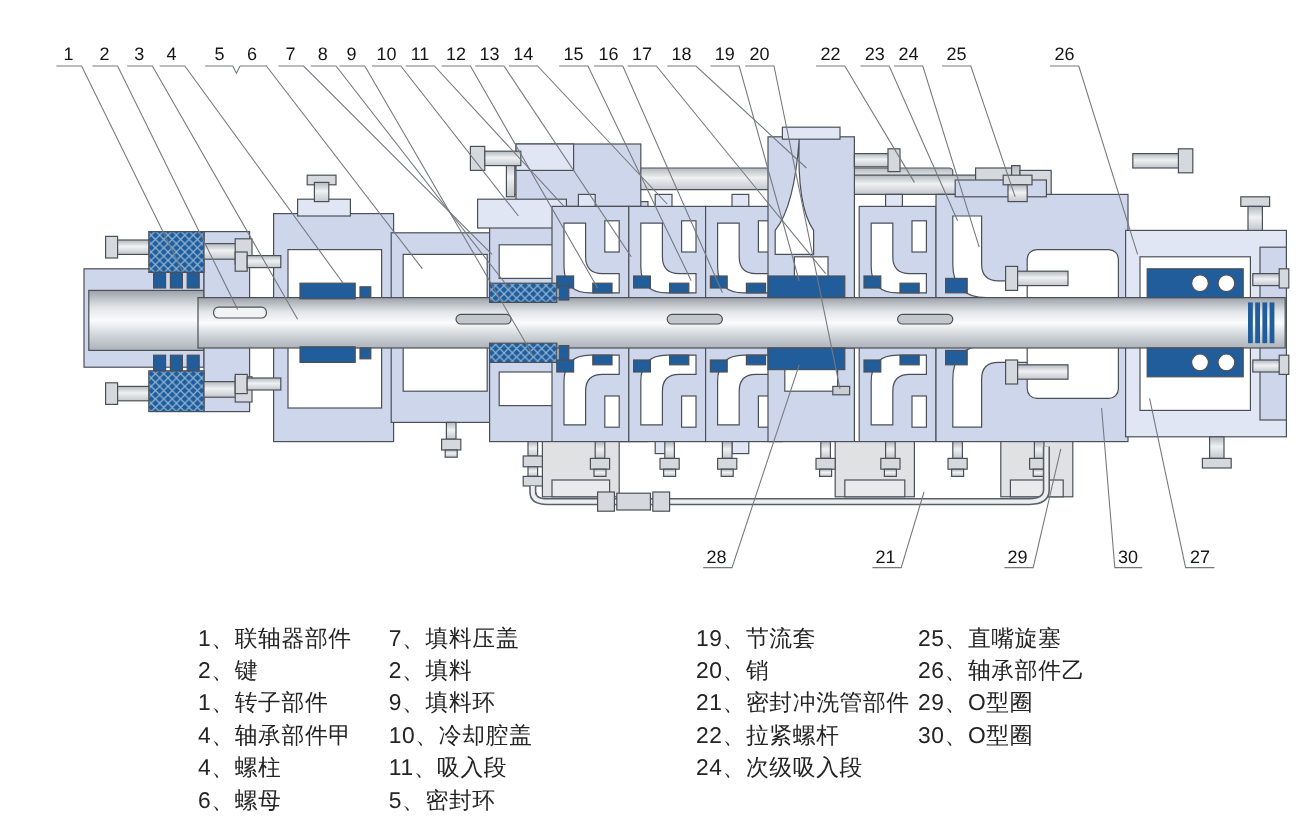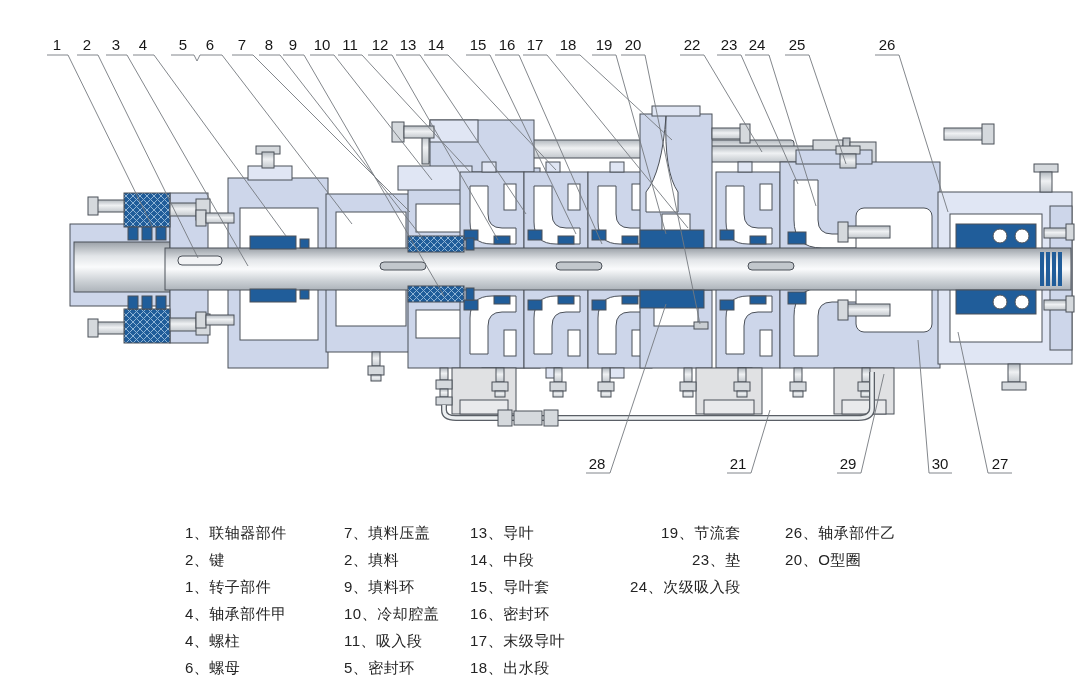--- a/index.html
+++ b/index.html
@@ -4,21 +4,21 @@
 <style>
   html,body{margin:0;padding:0;background:#fff;}
   #stage-wrap{position:relative;width:1084px;height:687px;background:#fff;overflow:hidden;
     font-family:"Liberation Sans","DejaVu Sans",sans-serif;}
   svg{display:block;}
   .ol{stroke:var(--outline,#4b5058);stroke-width:1;}
   .num{font-size:15px;fill:#161616;text-anchor:middle;font-family:"Liberation Sans","DejaVu Sans",sans-serif;}
   .leader{fill:none;stroke:#75797f;stroke-width:0.9;}
   #legend{position:absolute;top:519px;left:0;width:100%;height:160px;}
   .leg-col{position:absolute;top:0;white-space:nowrap;}
-  .leg-item{font-size:15px;line-height:27px;color:#242424;letter-spacing:0.5px;margin-left:20px;}
+  .leg-item{font-size:19px;line-height:27px;color:#242424;letter-spacing:0.5px;}
 </style>
 </head>
 <body>
 
 <div id="stage-wrap" style="--casing: #cdd6ea; --casingL: #e0e6f4; --dark: #205d9a; --outline: #4b5058; --foot: #e0e1e3; --metal: #d5d9dd; --hatchline: #8fb4d6;">
 <svg id="drawing" width="1084" height="687" viewBox="0 0 1084 687">
   <defs>
     <linearGradient id="shaftG" x1="0" y1="0" x2="0" y2="1">
       <stop offset="0" stop-color="#9ba1a8"></stop>
           <stop offset="0.28" stop-color="#e2e5e8"></stop>
@@ -318,31 +318,27 @@
         <div class="leg-item">6、螺母</div>
       </div>
       <div class="leg-col" style="left: 324px;">
         <div class="leg-item">7、填料压盖</div>
         <div class="leg-item">2、填料</div>
         <div class="leg-item">9、填料环</div>
         <div class="leg-item">10、冷却腔盖</div>
         <div class="leg-item">11、吸入段</div>
         <div class="leg-item">5、密封环</div>
       </div>
-      <div class="leg-col" style="left: 450px;">
-        <div class="leg-item">13、导叶</div>
-        <div class="leg-item">14、中段</div>
-        <div class="leg-item">15、导叶套</div>
-        <div class="leg-item">16、密封环</div>
-        <div class="leg-item">17、末级导叶</div>
-        <div class="leg-item">18、出水段</div>
-      </div>
-      <div class="leg-col" style="left: 610px; text-align: right;">
+      <div class="leg-col" style="left: 580px;">
         <div class="leg-item">19、节流套</div>
-        <div class="leg-item">23、垫</div>
+        <div class="leg-item">20、销</div>
+        <div class="leg-item">21、密封冲洗管部件</div>
+        <div class="leg-item">22、拉紧螺杆</div>
         <div class="leg-item">24、次级吸入段</div>
       </div>
       <div class="leg-col" style="left: 765px;">
+        <div class="leg-item">25、直嘴旋塞</div>
         <div class="leg-item">26、轴承部件乙</div>
-        <div class="leg-item">20、O型圈</div>
+        <div class="leg-item">29、O型圈</div>
+        <div class="leg-item">30、O型圈</div>
       </div>
     </div>
 </div>
 
 </body></html>

